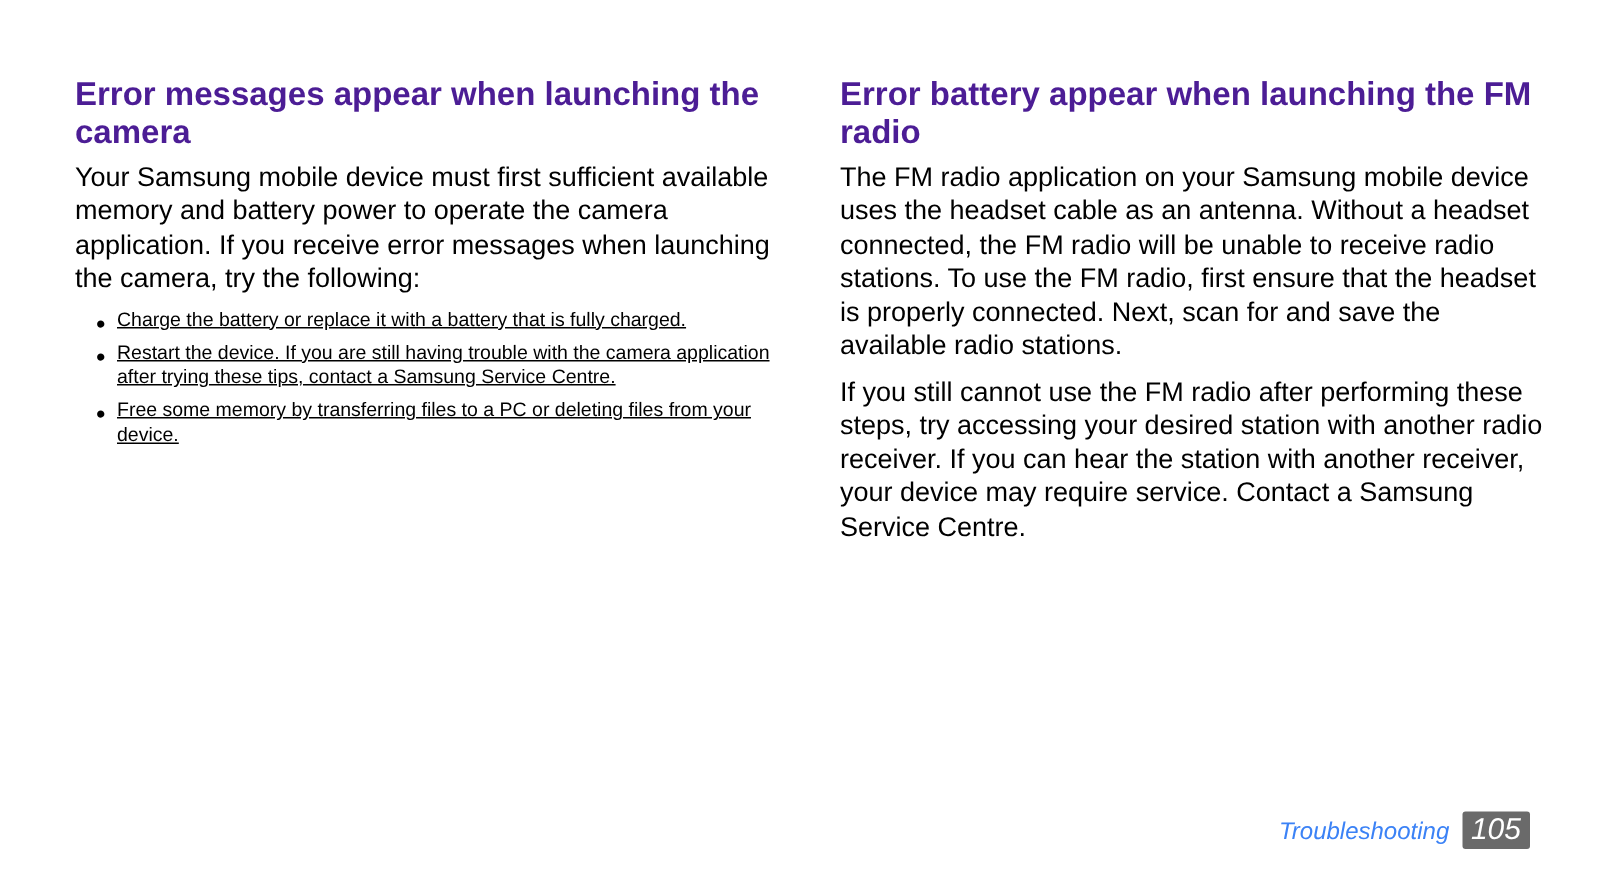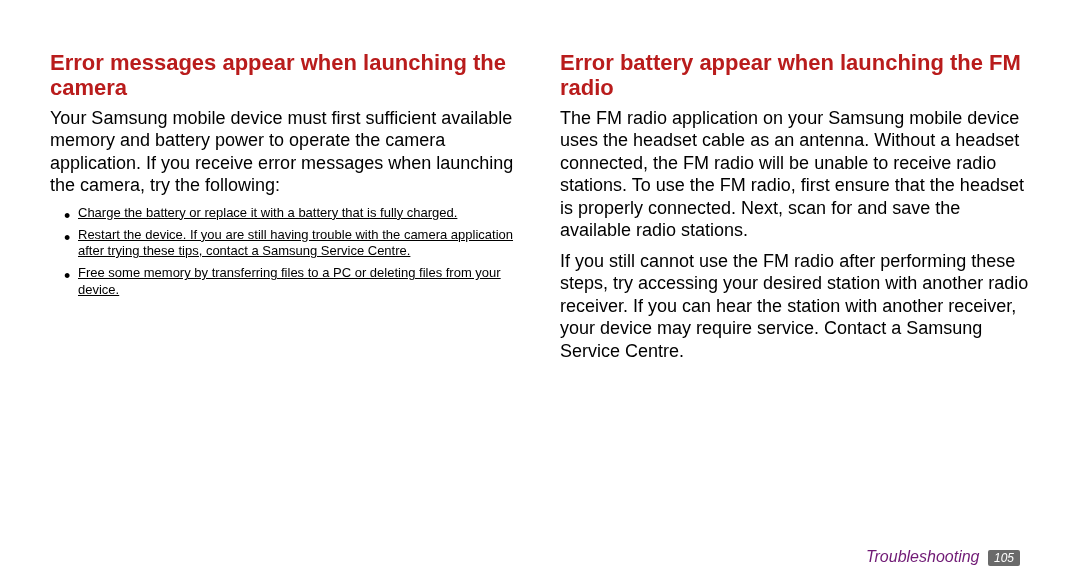--- a/index.html
+++ b/index.html
@@ -20,21 +20,21 @@
   }
   .cols {
     display: flex;
     gap: 40px;
   }
   .col {
     flex: 1 1 0;
     min-width: 0;
   }
   .heading {
-    color: #b91c1c;
+    color: #4c1d95;
     font-weight: 700;
     font-size: 22px;
     line-height: 1.15;
     margin: 0 0 6px 0;
   }
   .para {
     font-size: 18px;
     line-height: 1.25;
     margin: 0 0 8px 0;
   }
@@ -59,31 +59,31 @@
     font-size: 18px;
   }
   .footer {
     position: absolute;
     right: 60px;
     bottom: 20px;
     font-size: 16px;
   }
   .footer-section {
     font-style: italic;
-    color: #701a75;
+    color: #3b82f6;
   }
   .footer-page {
     display: inline-block;
     background: #6a6a6a;
     color: #fff;
     font-style: italic;
     padding: 1px 6px;
     margin-left: 4px;
     border-radius: 2px;
-    font-size: 12px;
+    font-size: 20px;
   }
 </style>
 </head>
 <body>
 
 <div class="page">
   <div class="cols">
 
     <div class="col">
       <h2 class="heading">Error messages appear when launching the camera</h2>

